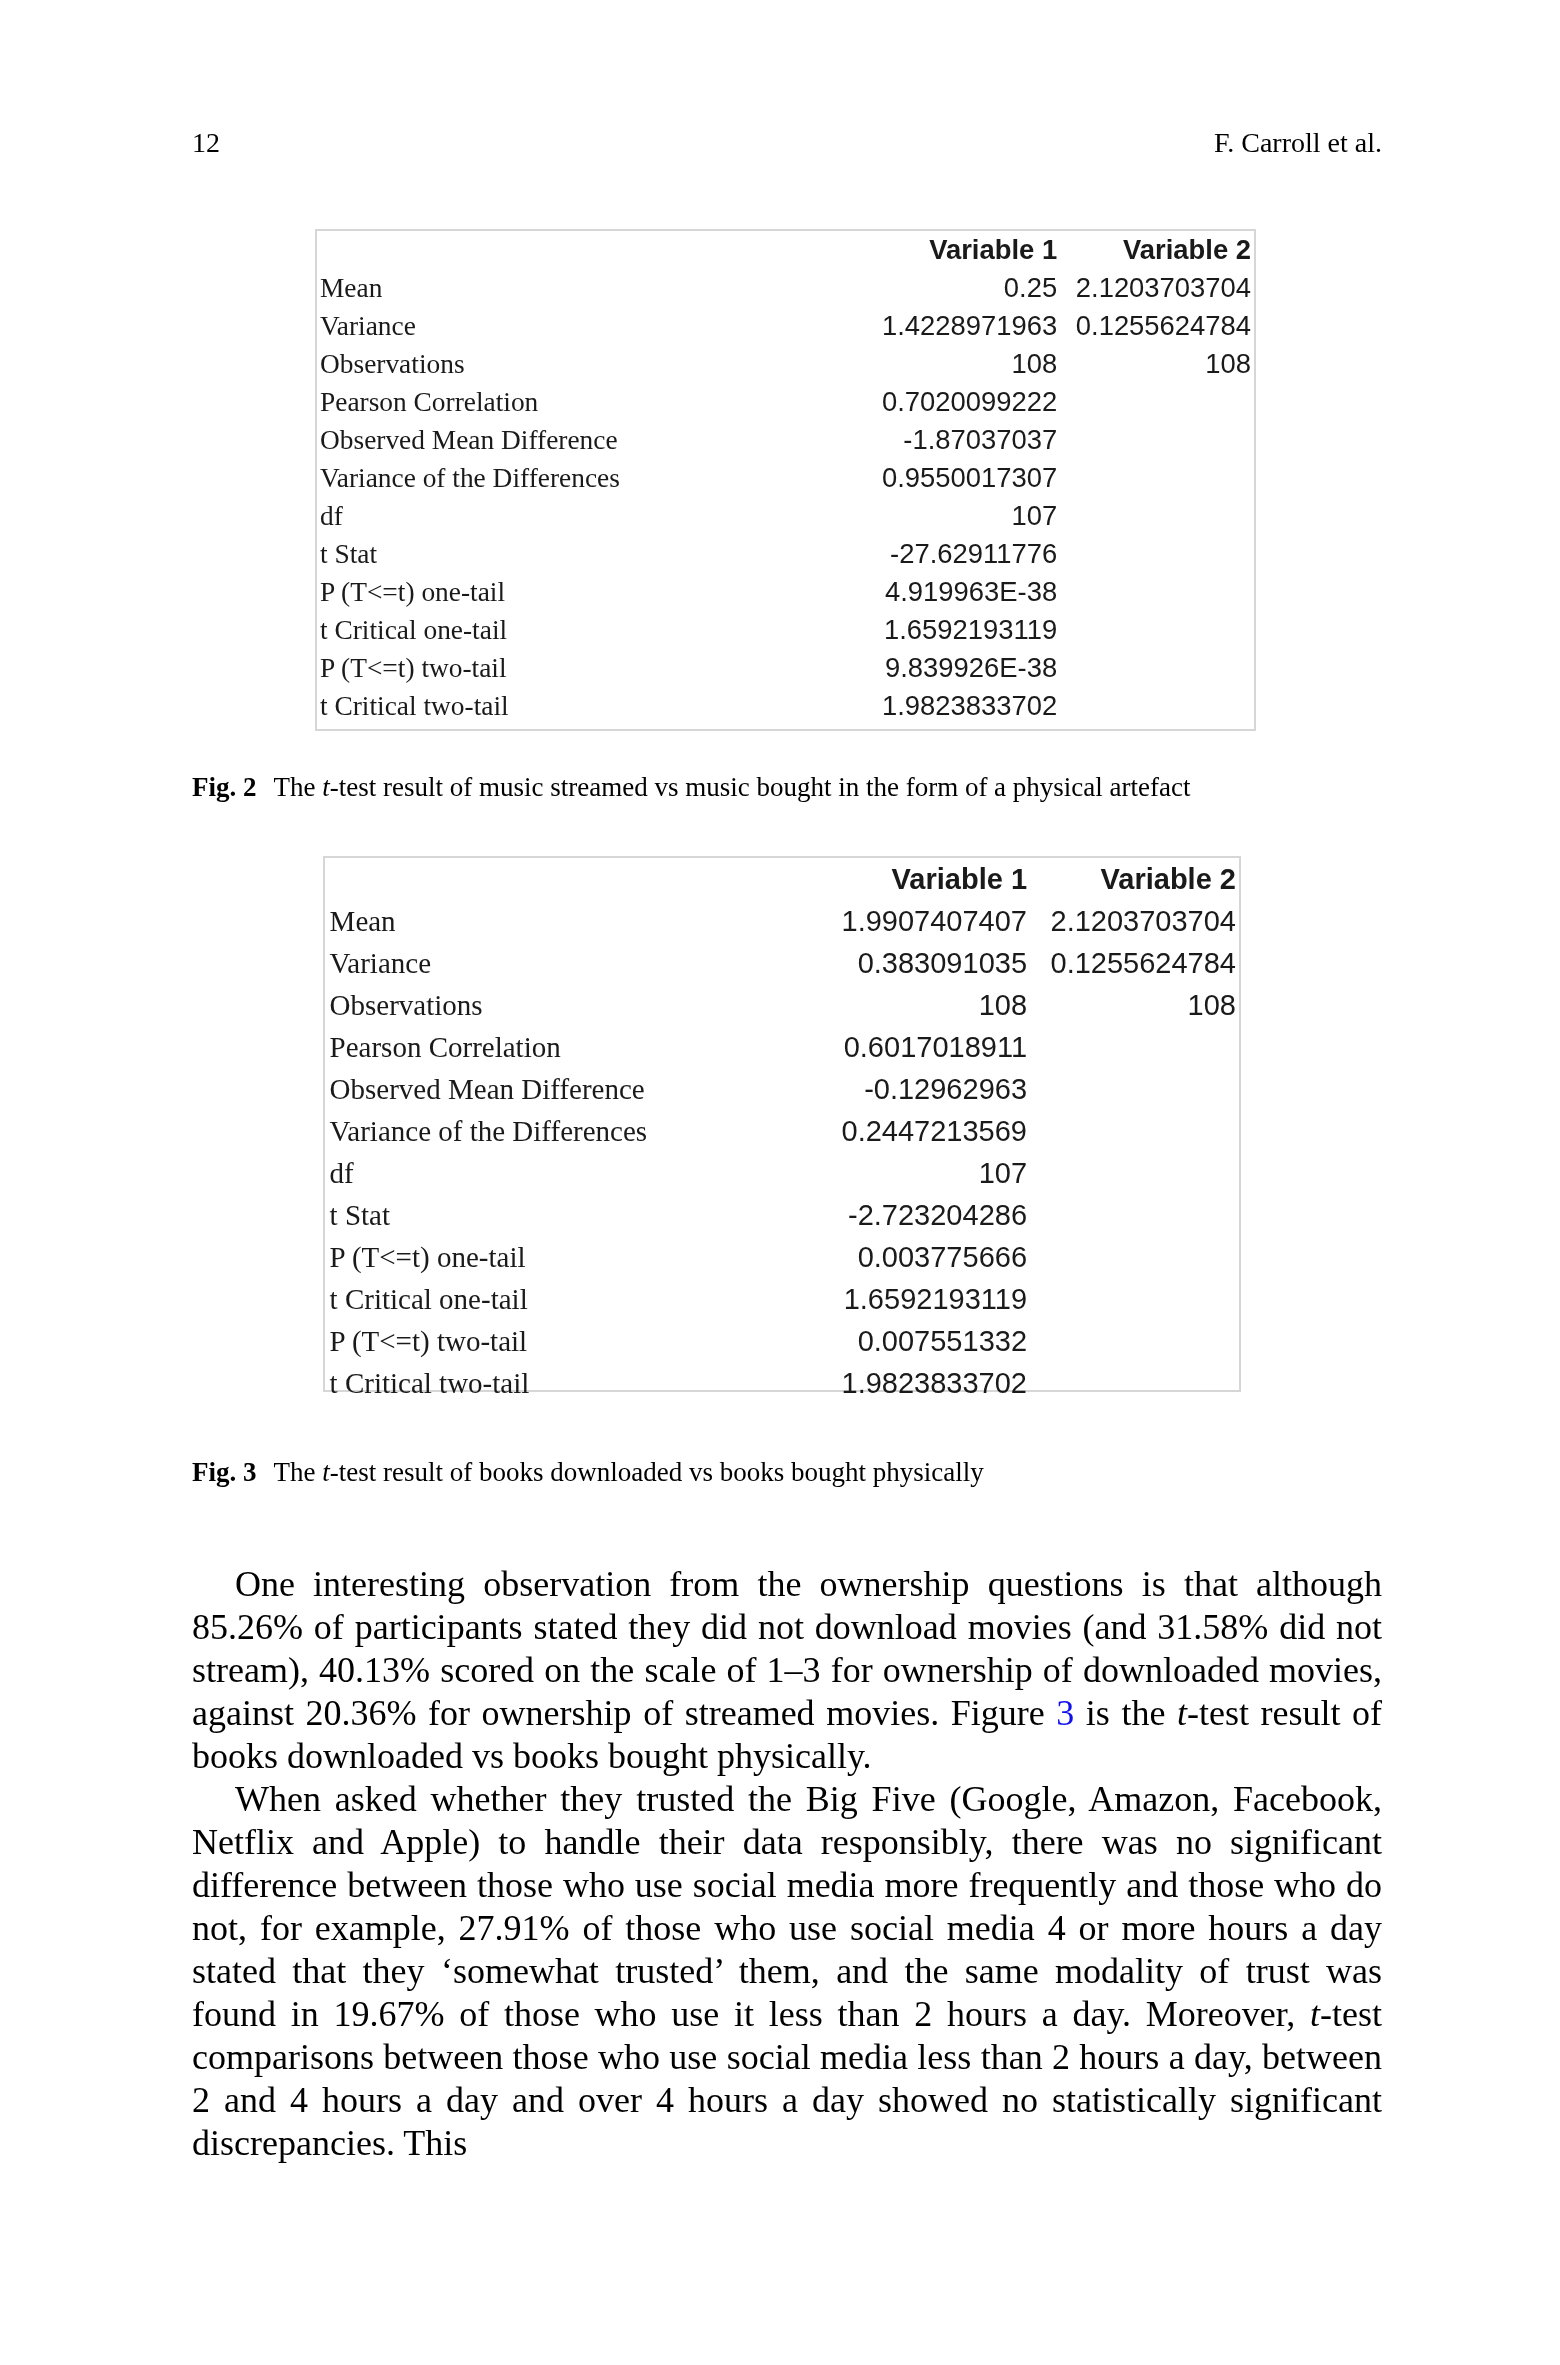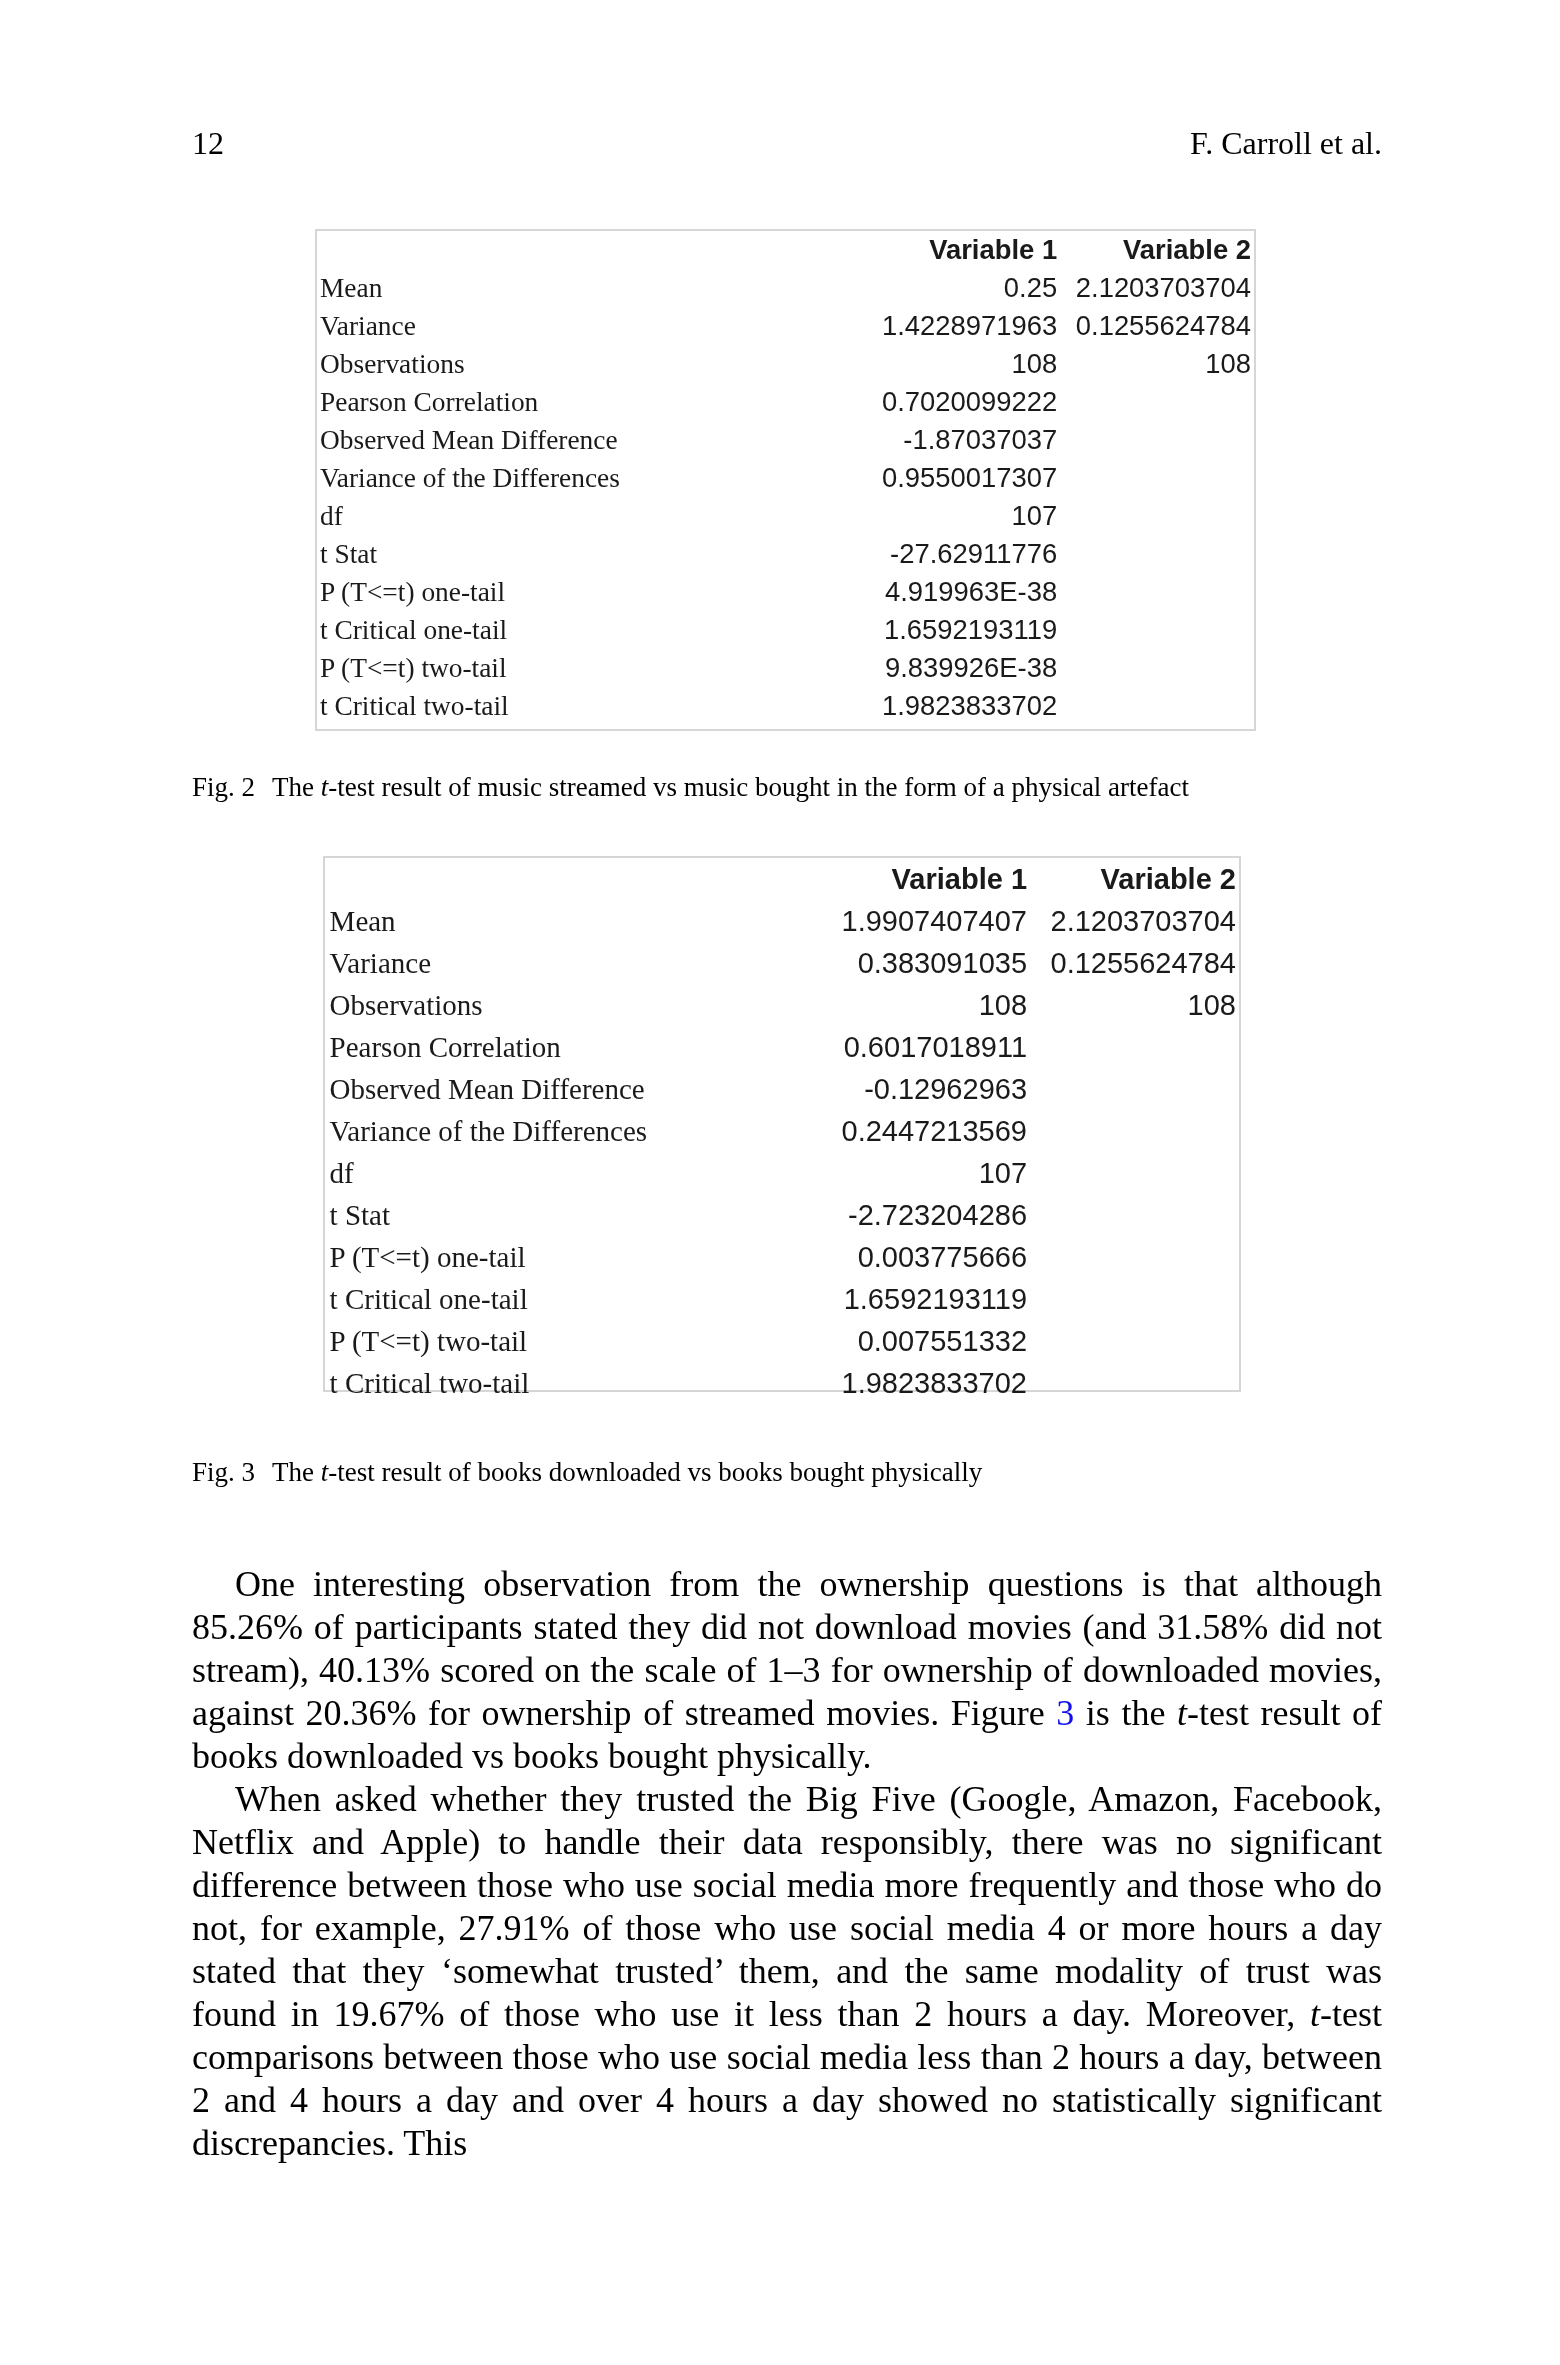--- a/index.html
+++ b/index.html
@@ -3,21 +3,21 @@
 <meta charset="utf-8">
 <style>
   html, body { margin: 0; padding: 0; background: #ffffff; }
   body {
     width: 1560px; height: 2366px; position: relative; overflow: hidden;
     font-family: "Liberation Serif", "DejaVu Serif", serif; color: #000;
   }
   .running-head {
     position: absolute; top: 126px; left: 192px; width: 1190px;
     display: flex; justify-content: space-between;
-    font-size: 32px; line-height: 34px;
+    font-size: 28px; line-height: 34px;
   }
   .stat-table-box {
     position: absolute; background: #fff;
     border: 2.3px solid #d6d6d6;
     font-family: "Liberation Sans", "DejaVu Sans", sans-serif;
     color: #1a1a1a;
   }
   .stat-table-box table { border-collapse: collapse; width: 100%; padding-left: 33px; }
   .stat-table-box td, .stat-table-box th { padding: 0; white-space: nowrap; font-weight: normal; }
   .stat-table-box th { font-weight: bold; }
@@ -35,21 +35,21 @@
   #table2 table { font-size: 29px; }
   #table2 tr { height: 42px; }
   #table2 td.label { padding-left: 4.6px; width: 488px; }
   #table2 .c1 { width: 218px; }
   #table2 .c2 { width: 210px; padding-right: 3px; }
 
   .caption {
     position: absolute; left: 192px; width: 1190px;
     font-size: 27px; line-height: 32px;
   }
-  .caption .fig-label { font-weight: normal; margin-right: 17px; }
+  .caption .fig-label { font-weight: bold; margin-right: 17px; }
   .caption i { font-style: italic; }
 
   .body-text {
     position: absolute; left: 192px; top: 1563px; width: 1190px;
     font-size: 36px; line-height: 43px; text-align: justify;
   }
   .body-text p { margin: 0; text-indent: 43px; }
   .body-text a { color: #1010ee; text-decoration: none; }
   .body-text i { font-style: italic; }
 </style>

